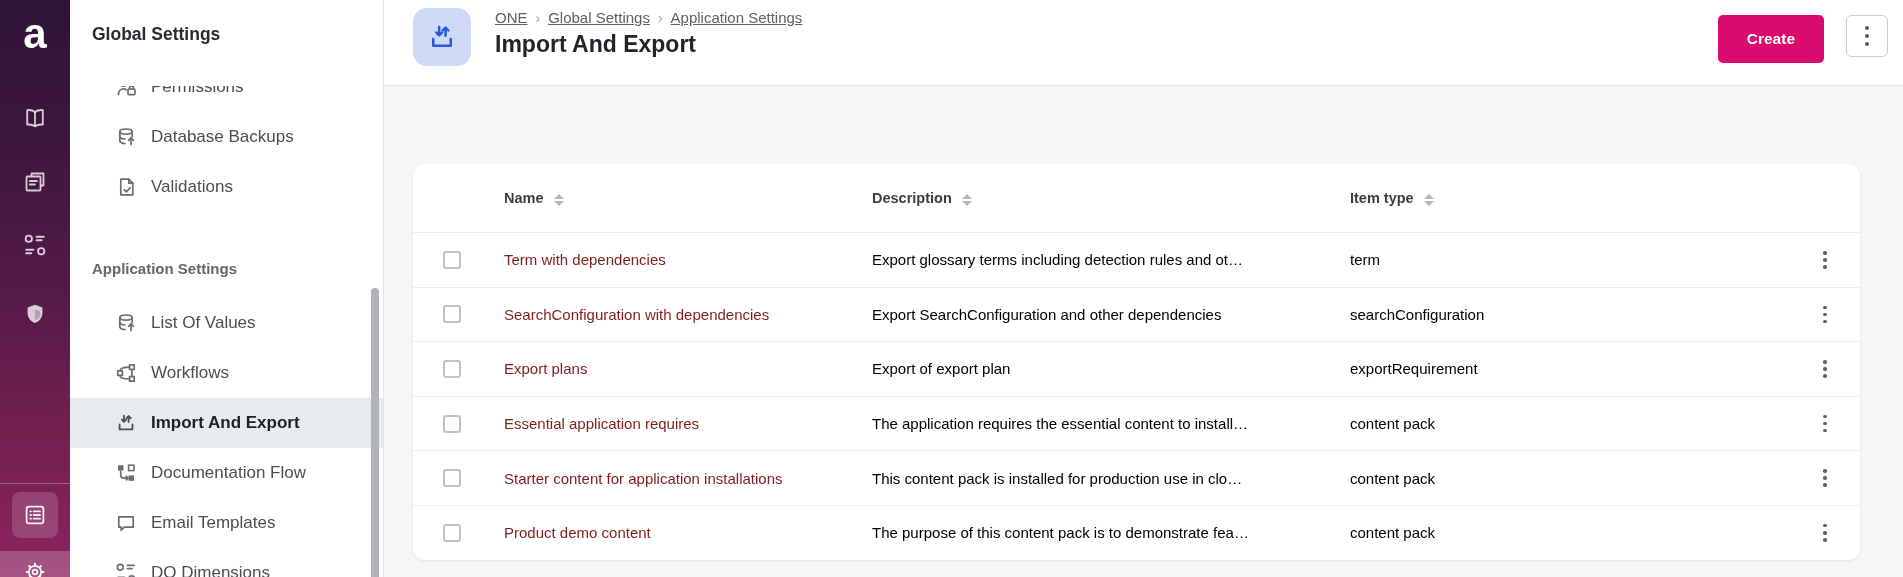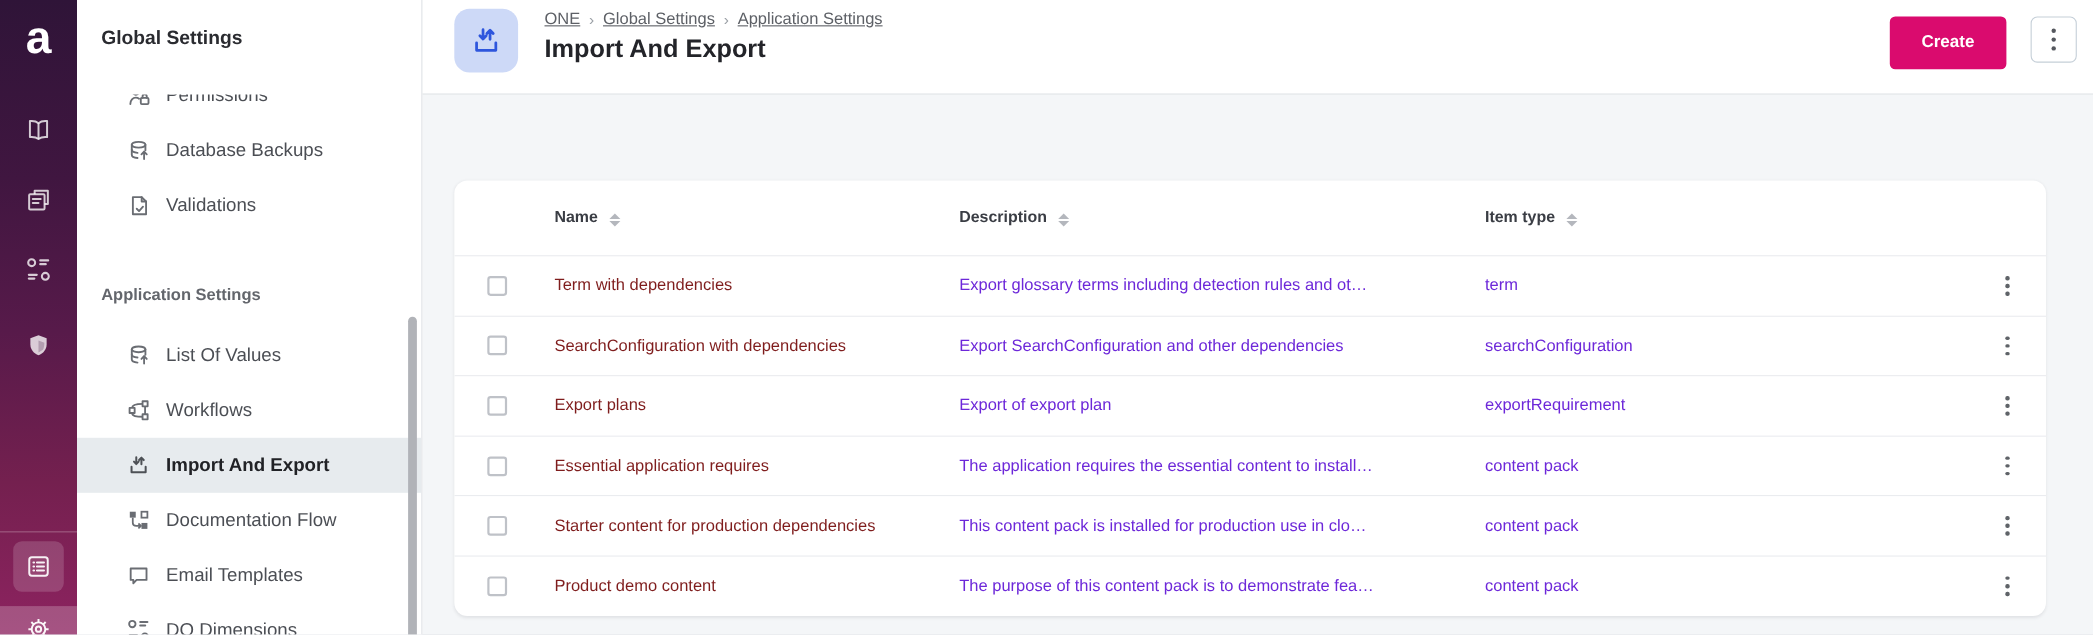--- a/index.html
+++ b/index.html
@@ -101,21 +101,21 @@
   .th { font-size:14.5px; font-weight:700; color:#3a3d44; display:flex; align-items:flex-end; cursor:pointer; }
   .sort { display:inline-flex; flex-direction:column; gap:2px; margin-left:10px; cursor:pointer; }
   .sort .up    { width:0; height:0; border-left:5px solid transparent; border-right:5px solid transparent; border-bottom:5px solid #b4b7bd; }
   .sort .down  { width:0; height:0; border-left:5px solid transparent; border-right:5px solid transparent; border-top:5px solid #b4b7bd; }
   .trow { height:54.6px; border-top:1px solid #eaecef; }
   .cb {
     width:18px; height:18px; margin-left:30px; background:#fff;
     border:2px solid #bfc2c8; border-radius:3px; cursor:pointer;
   }
   .name-link { font-size:15px; color:#7f1d1d; cursor:pointer; white-space:nowrap; }
-  .desc, .itype { font-size:15px; color:#6d28d9; white-space:nowrap; overflow:hidden; padding-right:30px; }
+  .desc, .itype { font-size:15px; color:#000000; white-space:nowrap; overflow:hidden; padding-right:30px; }
   .row-kebab {
     justify-self:center; display:flex; flex-direction:column; gap:3.5px;
     padding:6px; cursor:pointer;
   }
   .row-kebab i { width:3.6px; height:3.6px; background:#5f6368; }
 </style>
 </head>
 <body>
 
 <svg width="0" height="0" style="position:absolute">
@@ -419,21 +419,21 @@
           <i></i>
           <i></i>
           <i></i>
         </div>
     </div>
 
     <div class="trow">
       <div>
           <div class="cb"></div>
         </div>
-      <a class="name-link">Starter content for production dependencies</a>
+      <a class="name-link">Starter content for application installations</a>
       <div class="desc">This content pack is installed for production use in clo…</div>
       <div class="itype">content pack</div>
       <div class="row-kebab">
           <i></i>
           <i></i>
           <i></i>
         </div>
     </div>
 
     <div class="trow">

